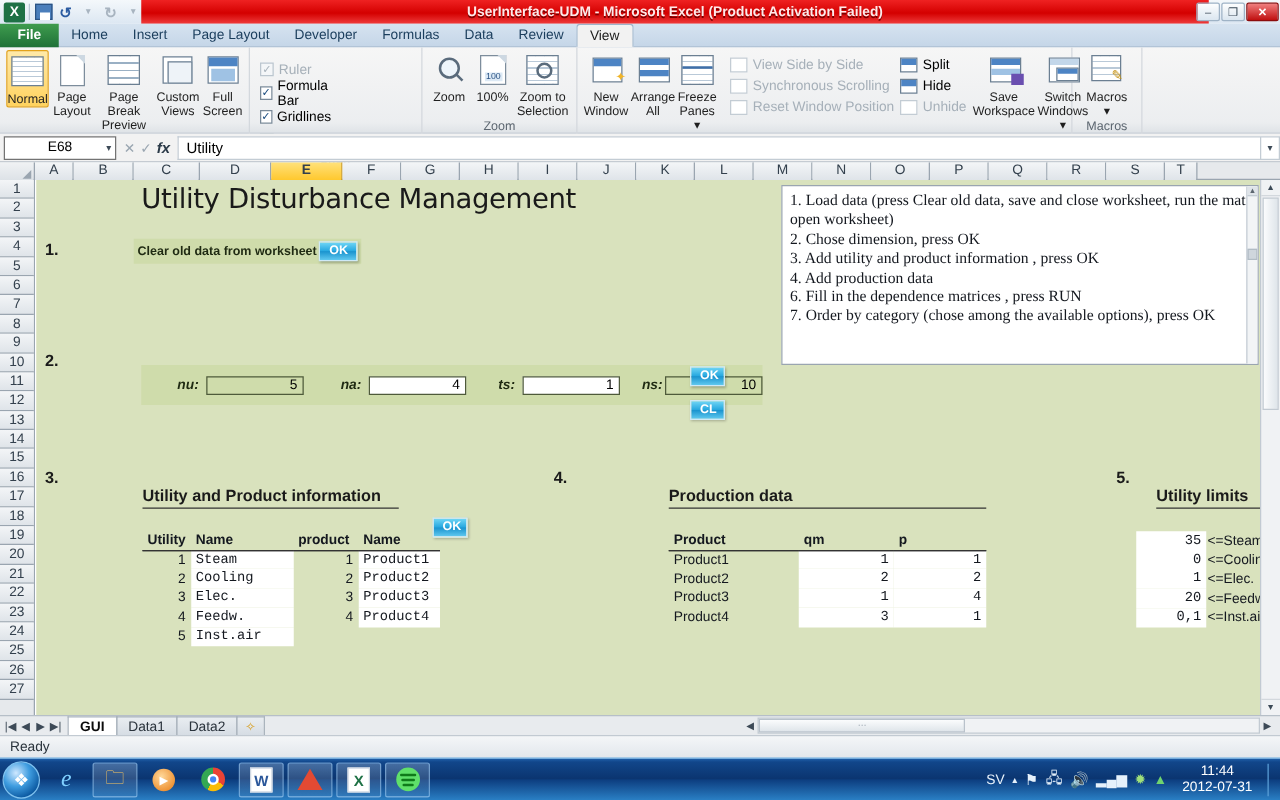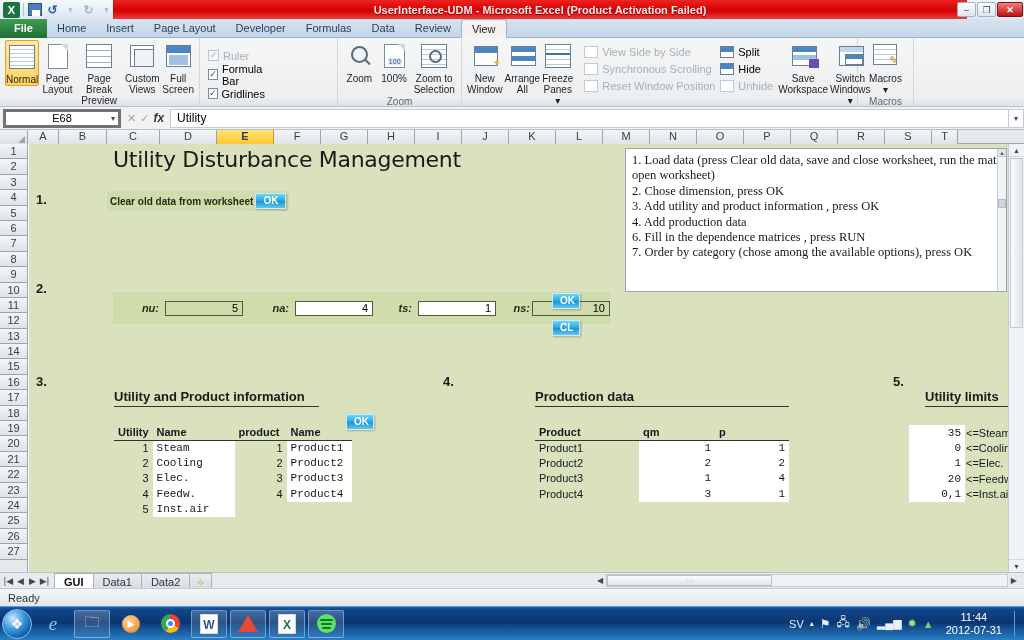--- a/index.html
+++ b/index.html
@@ -153,22 +153,22 @@
     background: #4d84c4;
   }
 
   
   .fbar {
     position: absolute; top: 107px; left: 0; width: 1024px; height: 23px;
     background: #f2f2f2; border-bottom: 1px solid #b6bfc8;
     display: flex; align-items: center;
   }
   .namebox {
-    width: 118px; height: 19px; margin-left: 3px;
-    border: 3px solid #737373; background: #fff;
+    width: 90px; height: 19px; margin-left: 3px;
+    border: 1px solid #737373; background: #fff;
     display: flex; align-items: center; justify-content: center;
     position: relative; font-size: 11px;
   }
   .namebox .dd {
     position: absolute; right: 3px; font-size: 8px; color: #3d4a57;
   }
   .fb-btns { display: flex; align-items: center; gap: 4px; padding: 0 6px; }
   .fb-btn { font-size: 11px; color: #9aa6b1; }
   .fx { font-style: italic; font-weight: bold; font-size: 12px; color: #2b3a48; }
   .finput {

